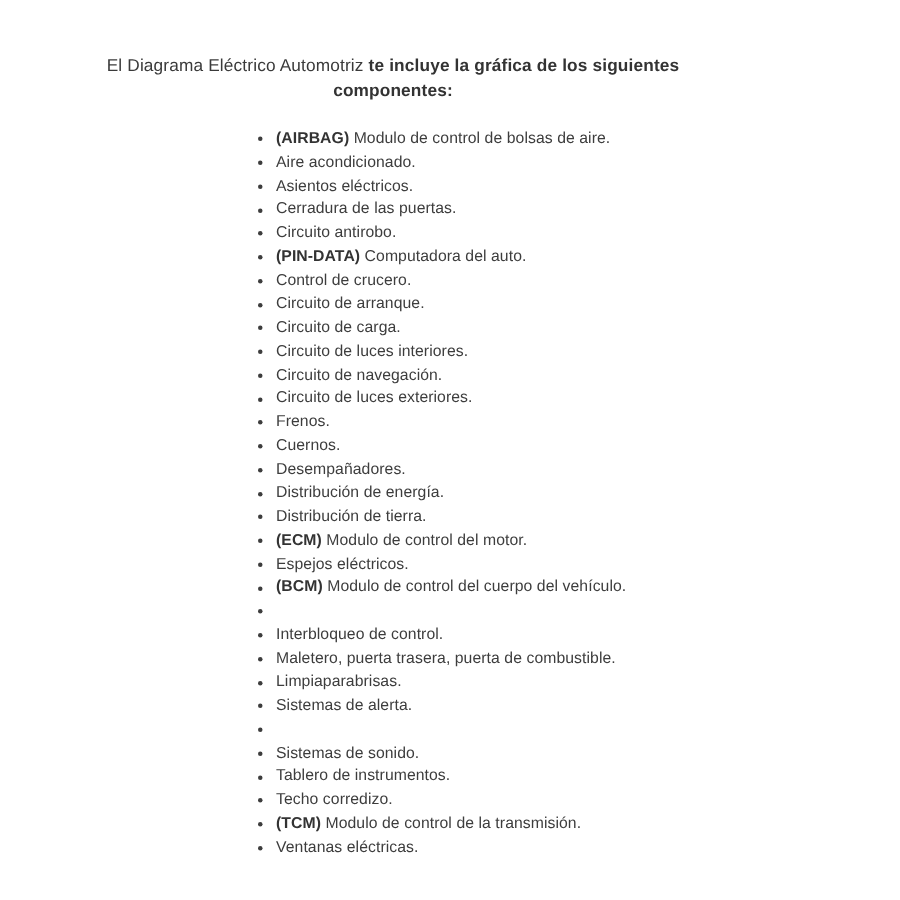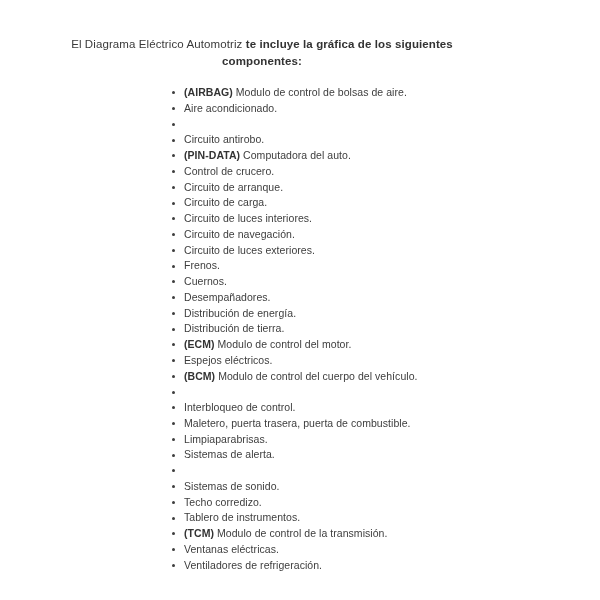--- a/index.html
+++ b/index.html
@@ -63,20 +63,25 @@
       <li class="component-item">
         <span class="bullet"></span>
         <span class="item-content"><strong>(AIRBAG) </strong>Modulo de control de bolsas de aire.</span>
       </li>
       <li class="component-item">
         <span class="bullet"></span>
         <span class="item-content">Aire acondicionado.</span>
       </li>
       <li class="component-item">
         <span class="bullet"></span>
+        <span class="item-content">Asientos eléctricos.</span>
+      </li>
+      <li class="component-item">
+        <span class="bullet"></span>
+        <span class="item-content">Cerradura de las puertas.</span>
       </li>
       <li class="component-item">
         <span class="bullet"></span>
         <span class="item-content">Circuito antirobo.</span>
       </li>
       <li class="component-item">
         <span class="bullet"></span>
         <span class="item-content"><strong>(PIN-DATA) </strong>Computadora del auto.</span>
       </li>
       <li class="component-item">
@@ -156,32 +161,28 @@
       </li>
       <li class="component-item">
         <span class="bullet"></span>
       </li>
       <li class="component-item">
         <span class="bullet"></span>
         <span class="item-content">Sistemas de sonido.</span>
       </li>
       <li class="component-item">
         <span class="bullet"></span>
-        <span class="item-content">Techo corredizo.</span>
+        <span class="item-content">Tablero de instrumentos.</span>
       </li>
       <li class="component-item">
         <span class="bullet"></span>
-        <span class="item-content">Tablero de instrumentos.</span>
+        <span class="item-content">Techo corredizo.</span>
       </li>
       <li class="component-item">
         <span class="bullet"></span>
         <span class="item-content"><strong>(TCM) </strong>Modulo de control de la transmisión.</span>
       </li>
       <li class="component-item">
         <span class="bullet"></span>
         <span class="item-content">Ventanas eléctricas.</span>
       </li>
-      <li class="component-item">
-        <span class="bullet"></span>
-        <span class="item-content">Ventiladores de refrigeración.</span>
-      </li>
     </ul>
 </div>
 
 </body></html>

